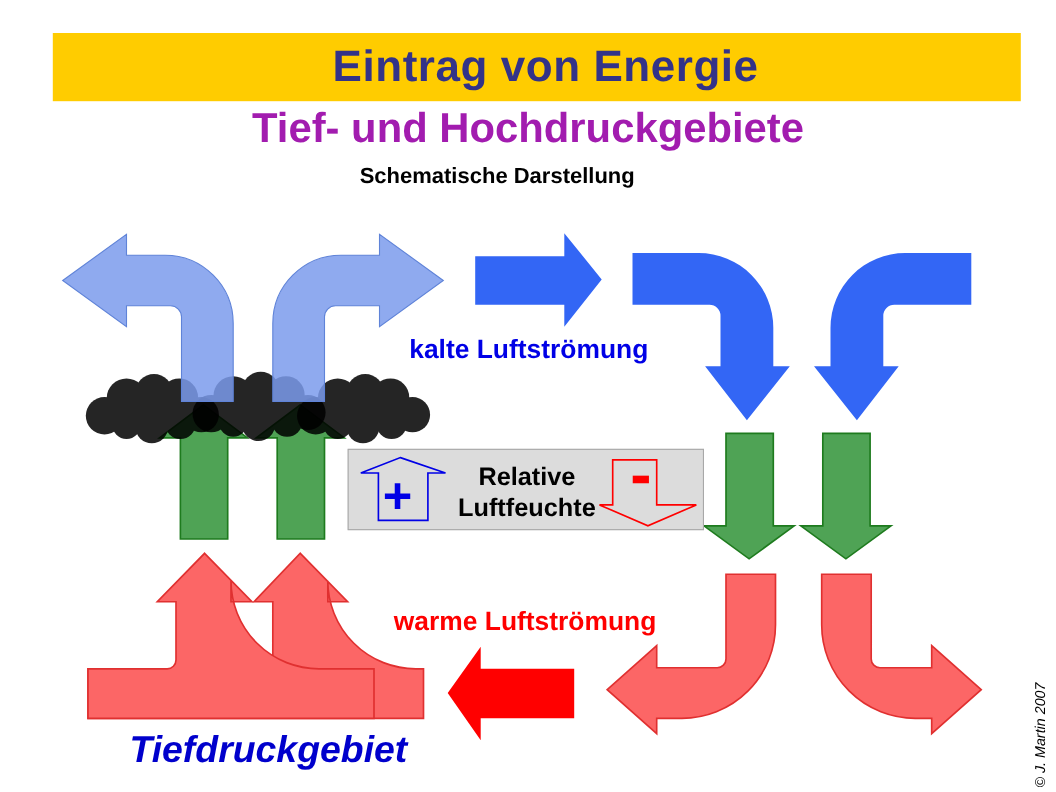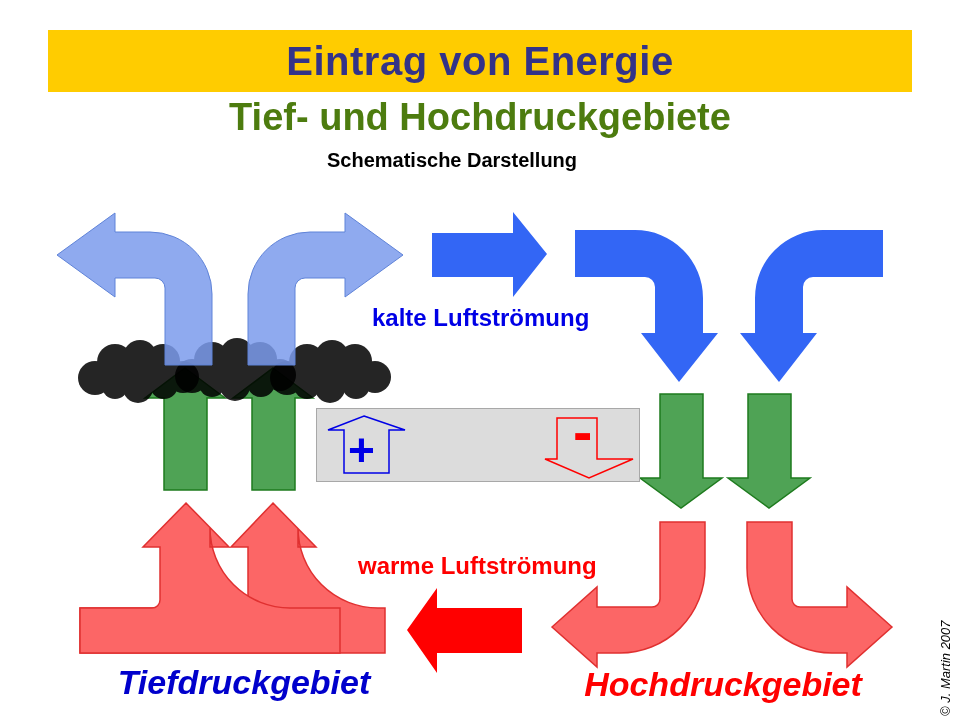--- a/index.html
+++ b/index.html
@@ -1,21 +1,21 @@
 <!DOCTYPE html>
 <html><head>
 <meta charset="utf-8">
 <style>
   html,body{margin:0;padding:0;background:#fff;}
   .stage{position:relative;width:960px;height:720px;background:#ffffff;overflow:hidden;
          font-family:"Liberation Sans",sans-serif;}
   .banner{position:absolute;left:48px;top:30px;width:864px;height:62px;background:#FFCC00;
-          display:flex;align-items:center;justify-content:center;}
+          display:flex;align-items:center;justify-content:center;padding-left:16px;}
   .banner-text{color:#333388;font-size:40px;font-weight:bold;letter-spacing:0.5px;}
-  .title{position:absolute;left:0;top:96px;width:960px;text-align:center;color:#4d7c0f;
+  .title{position:absolute;left:0;top:96px;width:960px;text-align:center;color:#a21caf;
          font-size:38px;font-weight:bold;}
   .subtitle{position:absolute;left:0;top:149px;width:904px;text-align:center;color:#000;
          font-size:20px;font-weight:bold;}
   .diagram-svg{position:absolute;left:0;top:0;width:960px;height:720px;}
   .arrow-lightblue{fill-opacity:0.85;stroke:#5f83d8;stroke-width:1;}
   .arrow-blue{stroke:none;}
   .arrow-green{stroke:#1E7B1E;stroke-width:1.5;}
   .arrow-salmon{stroke:#E03030;stroke-width:1.5;}
   .arrow-red{stroke:none;}
   .cloud{opacity:0.85;}
@@ -97,25 +97,28 @@
 
     <path class="arrow-salmon" d="M 552 627 L 597 587 L 597 607 L 652 607 A 8 8 0 0 0 660 599 L 660 522 L 705 522 L 705 568 A 85 85 0 0 1 620 653 L 597 653 L 597 667 Z" fill="#FC6666"></path>
     <path class="arrow-salmon" d="M 892 627 L 847 587 L 847 607 L 800 607 A 8 8 0 0 1 792 599 L 792 522 L 747 522 L 747 568 A 85 85 0 0 0 832 653 L 847 653 L 847 667 Z" fill="#FC6666"></path>
 
     <path class="arrow-red" d="M 407 630 L 437 588 L 437 608 L 522 608 L 522 653 L 437 653 L 437 673 Z" fill="#FF0000"></path>
   </svg>
 
   <div class="lbl lbl-cold">kalte Luftströmung</div>
   <div class="lbl lbl-warm">warme Luftströmung</div>
   <div class="lbl lbl-tief">Tiefdruckgebiet</div>
-  <div class="lbl lbl-hoch">Hochdruckgebiet</div>
 
   <div class="humidity-box">
     <svg width="322" height="72" viewBox="0 0 322 72">
       <path class="outline-up" d="M 47 7 L 88 21 L 72 21 L 72 64 L 27 64 L 27 21 L 11 21 Z"></path>
       <path class="outline-down" d="M 240 9 L 280 9 L 280 50 L 316 50 L 272 69 L 228 50 L 240 50 Z"></path>
     </svg>
     <span class="plus-sign">+</span>
     <span class="minus-sign">-</span>
+    <div class="humidity-text">
+      <div>Relative</div>
+      <div>Luftfeuchte</div>
+    </div>
   </div>
 
   <div class="copyright">© J. Martin 2007</div>
 </div>
 
 </body></html>

